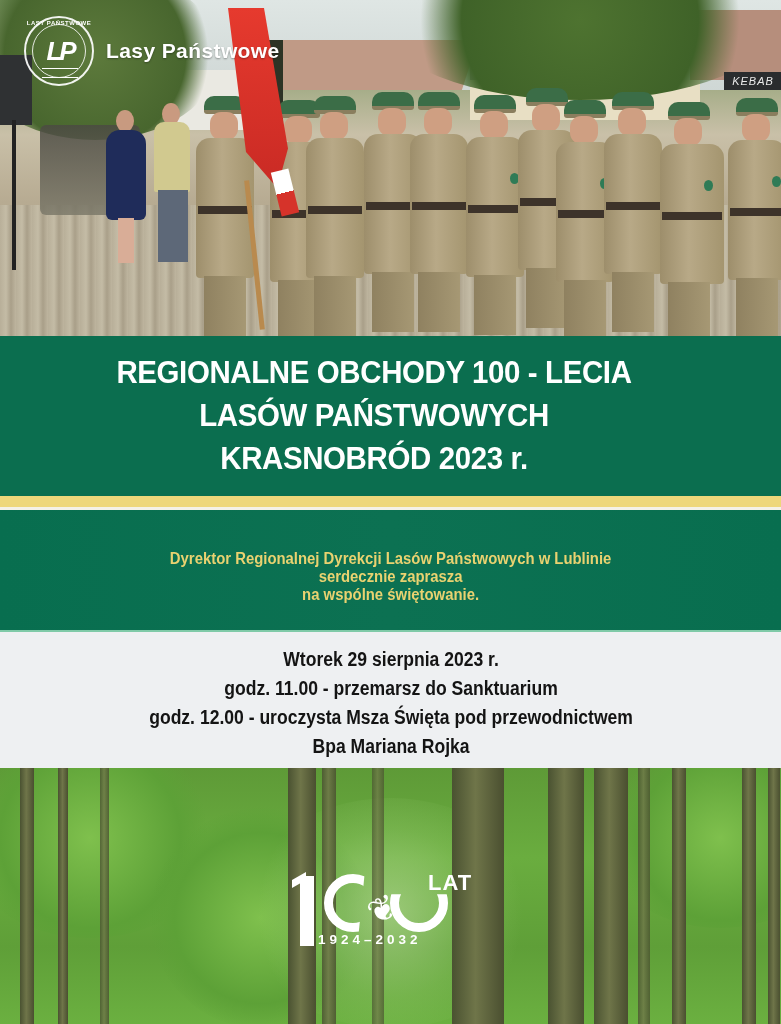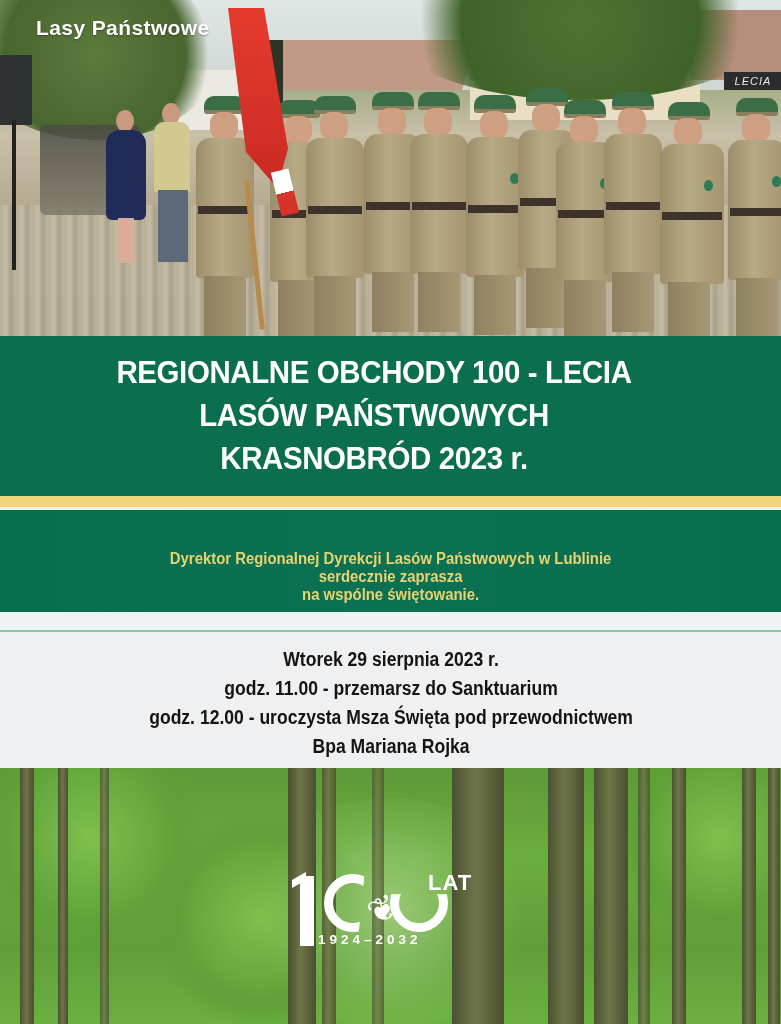--- a/index.html
+++ b/index.html
@@ -55,21 +55,21 @@
   .title-band { position: absolute; left: 0; top: 336px; width: 781px; height: 160px; background: #0b6e4f; }
   .title-band .title-line { position: absolute; left: 0; width: 748px; text-align: center; color: #ffffff; font-weight: bold; font-size: 32px; line-height: 40px; letter-spacing: -.4px; font-family: "Liberation Sans", sans-serif; transform: scaleX(.92); transform-origin: 374px 0; }
   .title-band .l1 { top: 16px; }
   .title-band .l2 { top: 59px; }
   .title-band .l3 { top: 102px; }
 
   .stripe-yellow { position: absolute; left: 0; top: 496px; width: 781px; height: 11px; background: #eed77a; }
   .stripe-white { position: absolute; left: 0; top: 507px; width: 781px; height: 3px; background: #f4f1e6; }
 
   
-  .invite-band { position: absolute; left: 0; top: 510px; width: 781px; height: 102px; background: linear-gradient(90deg, #086e4f 0%, #0c7152 50%, #086e4f 100%); text-decoration: underline; }
+  .invite-band { position: absolute; left: 0; top: 510px; width: 781px; height: 120px; background: linear-gradient(90deg, #086e4f 0%, #0c7152 50%, #086e4f 100%); text-decoration: underline; }
   .invite-band .inv-line { position: absolute; left: 0; width: 781px; text-align: center; color: #e9d270; font-weight: bold; font-size: 16px; line-height: 20px; transform: scaleX(.93); transform-origin: 392px 0; }
   .invite-band .i1 { top: 39px; }
   .invite-band .i2 { top: 57px; }
   .invite-band .i3 { top: 75px; }
 
   
   .schedule-band { position: absolute; left: 0; top: 630px; width: 781px; height: 138px; background: #eef0f2; border-top: 2px solid #7fcaa8; box-sizing: border-box; }
   .schedule-band .sch-line { position: absolute; left: 0; width: 781px; text-align: center; color: #141414; font-weight: bold; font-size: 19.5px; line-height: 26px; transform: scaleX(.9); transform-origin: 396px 0; }
   .schedule-band .s1 { top: 14px; }
   .schedule-band .s2 { top: 43px; }
@@ -98,21 +98,21 @@
 <div class="photo">
   <div class="sky"></div>
   <div class="roof-a"></div>
   <div class="roof-b"></div>
   <div class="roof-c"></div>
   <div class="wall-a"></div>
   <div class="wall-b"></div>
   <div class="tree-l"></div>
   <div class="tree-r"></div>
   <div class="trunk"></div>
-  <div class="kebab">LECIA</div>
+  <div class="kebab">KEBAB</div>
   <div class="ground"></div>
   <div class="speaker"></div>
   <div class="stand"></div>
   <div class="bench-crowd"></div>
   <div class="woman-head"></div>
   <div class="woman"></div>
   <div class="woman-legs"></div>
   <div class="man-head"></div>
   <div class="man"></div>
   <div class="man-legs"></div>
@@ -197,20 +197,25 @@
       <div class="belt"></div>
       <div class="legs"></div>
       <div class="badge"></div>
     </div>
 
   <div class="flag"></div>
   <div class="flag-ribbon"></div>
   <div class="flag-pole"></div>
 
   <div class="logo-wrap">
+    <div class="logo-seal">
+      <span class="ring-text">LASY PAŃSTWOWE</span>
+      <span class="lp">LP</span>
+      <span class="lines"></span>
+    </div>
     <span class="logo-name">Lasy Państwowe</span>
   </div>
 </div>
 
 <div class="title-band">
   <div class="title-line l1">REGIONALNE OBCHODY 100 - LECIA</div>
   <div class="title-line l2">LASÓW PAŃSTWOWYCH</div>
   <div class="title-line l3">KRASNOBRÓD 2023 r.</div>
 </div>
 <div class="stripe-yellow"></div>

